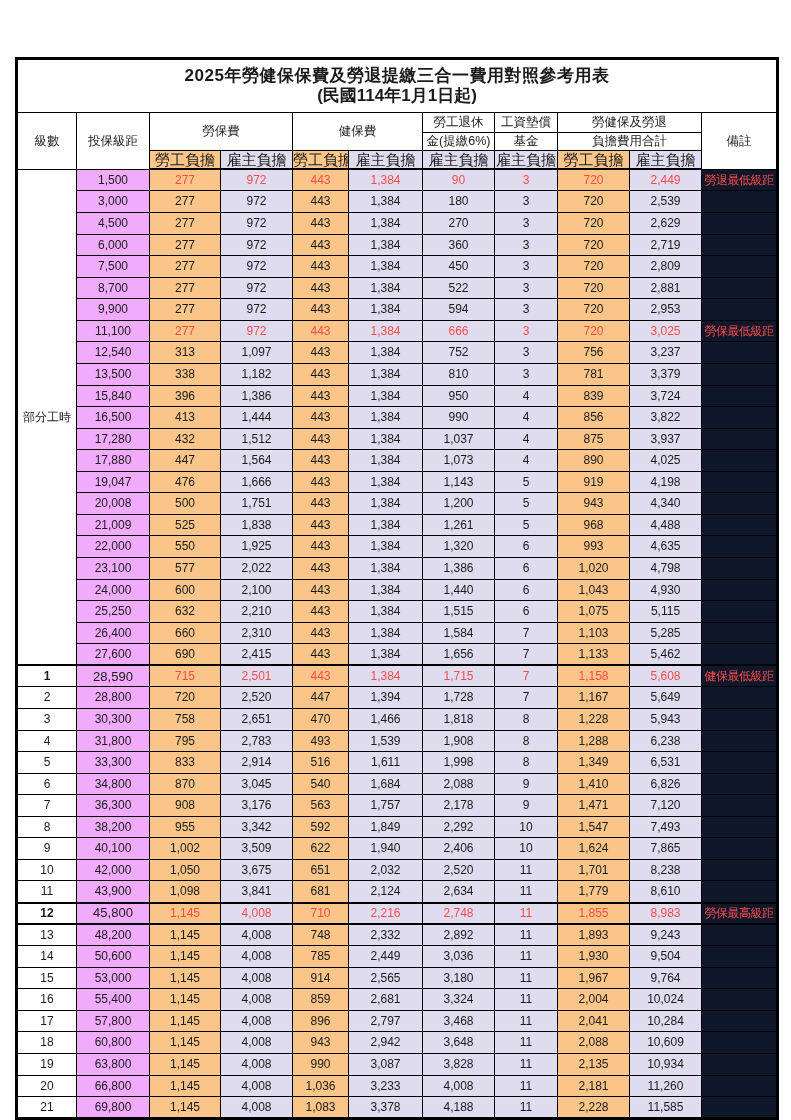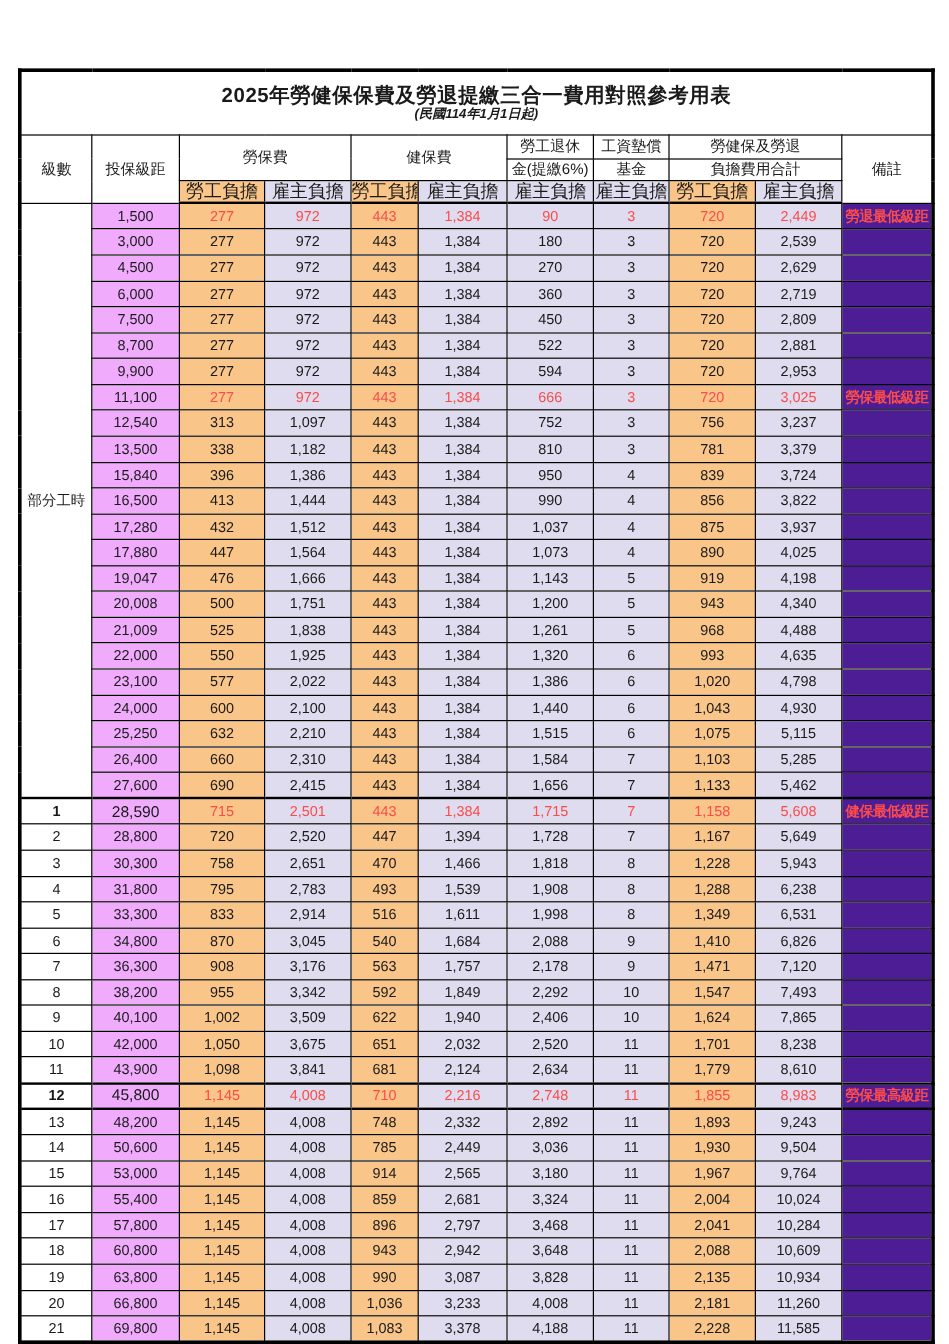--- a/index.html
+++ b/index.html
@@ -23,33 +23,33 @@
   }
   td{
     border:1.5px solid var(--line);
     text-align:center;vertical-align:middle;
     font-size:12px;line-height:1.05;
     overflow:hidden;white-space:nowrap;
     padding:0;
   }
   tr.title-row td{height:53px;border-bottom:1.5px solid var(--line);}
   .t-main{font-size:17px;font-weight:bold;letter-spacing:.5px;}
-  .t-sub{font-size:11px;font-weight:bold;margin-top:2px;font-style:italic;}
+  .t-sub{font-size:17px;font-weight:bold;margin-top:2px;}
   tr.hA td{height:19px;font-size:12.5px;}
   tr.hB td{height:18px;font-size:12.5px;}
   tr.hC td{height:18px;font-size:15px;border-bottom:2.5px solid var(--line);}
   .big-h{font-size:13px;}
   .bg-o{background:var(--orange);}
   .bg-l{background:var(--lav);}
   tr.data{height:21px;}
   tr.data td{font-size:12px;}
   td.c-level{font-size:12px;background:#fff;}
   td.c-parttime{font-size:12px;letter-spacing:0;}
   td.c-bracket{font-size:12.5px;background:#f0abfc;}
-  td.c-note{font-size:9.5px;font-weight:bold;color:var(--red);background:#4c1d95;letter-spacing:-0.5px;}
+  td.c-note{font-size:9.5px;font-weight:normal;color:var(--red);background:#0f172a;letter-spacing:-0.5px;}
   tr.red td.val{color:var(--red);}
   tr.emph td.c-bracket{font-weight:normal;font-size:13px;}
   tr.emph td.c-level{font-weight:bold;}
   tr.tt td{border-top:2.5px solid var(--line);}
   tr.tb td{border-bottom:2.5px solid var(--line);}
 </style>
 </head>
 <body>
 
 <div class="sheet">

